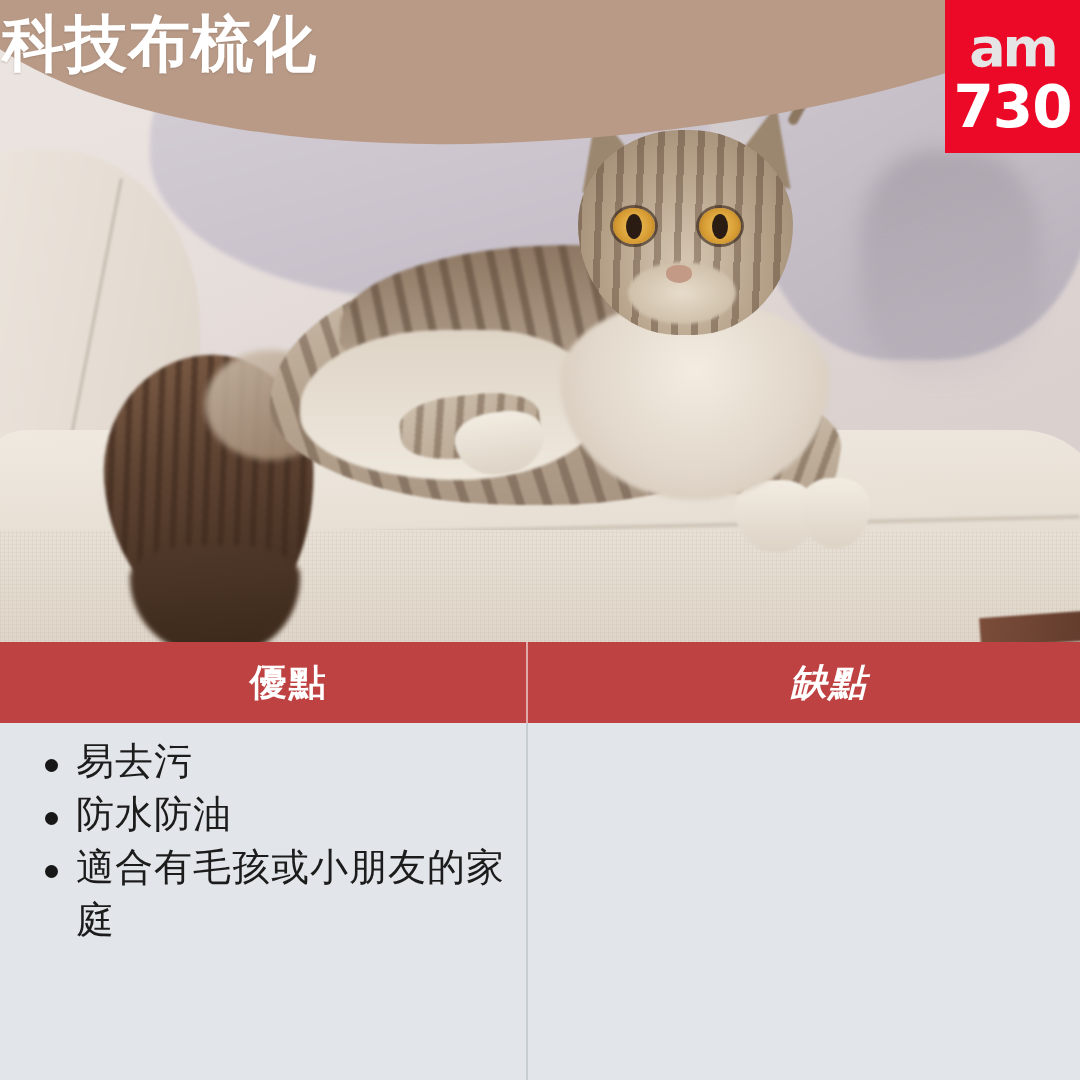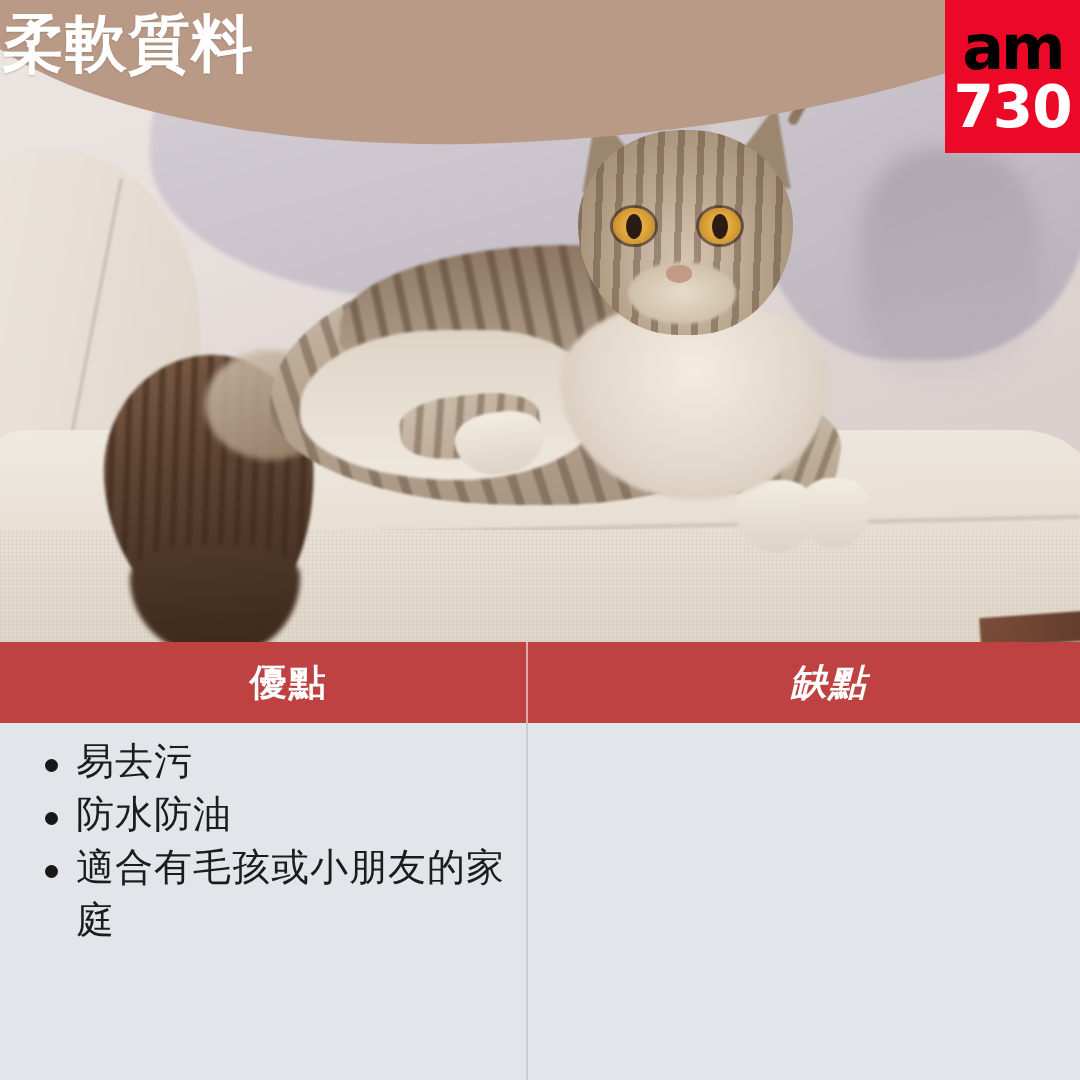--- a/index.html
+++ b/index.html
@@ -214,21 +214,21 @@
   }
 
   
   .logo {
     position:absolute; left:945px; top:0; width:135px; height:153px;
     background:#ec0928;
     display:flex; flex-direction:column; align-items:center; justify-content:center;
     overflow:hidden;
   }
   .logo-am {
-    color:#000000; font-weight:bold; font-size:62px; line-height:60px;
+    color:#e5e5e5; font-weight:bold; font-size:54px; line-height:60px;
     letter-spacing:-3px; font-family:"DejaVu Sans",sans-serif;
   }
   .logo-730 {
     color:#ffffff; font-weight:bold; font-size:58px; line-height:58px;
     letter-spacing:-1px; font-family:"DejaVu Sans",sans-serif;
   }
 
   
   .table { position:absolute; left:0; top:642px; width:1080px; height:438px; }
   .thead {
@@ -310,21 +310,21 @@
       <div class="eye r">
           <div class="pupil"></div>
         </div>
       <div class="nose"></div>
     </div>
   </div>
 
   <div class="banner-wrap">
     <div class="banner-shape"></div>
   </div>
-  <div class="banner-title">柔軟質料</div>
+  <div class="banner-title">科技布梳化</div>
 
   <div class="logo">
     <div class="logo-am">am</div>
     <div class="logo-730">730</div>
   </div>
 
   <div class="table">
 
     <div class="thead">
       <div class="th left">優點</div>

